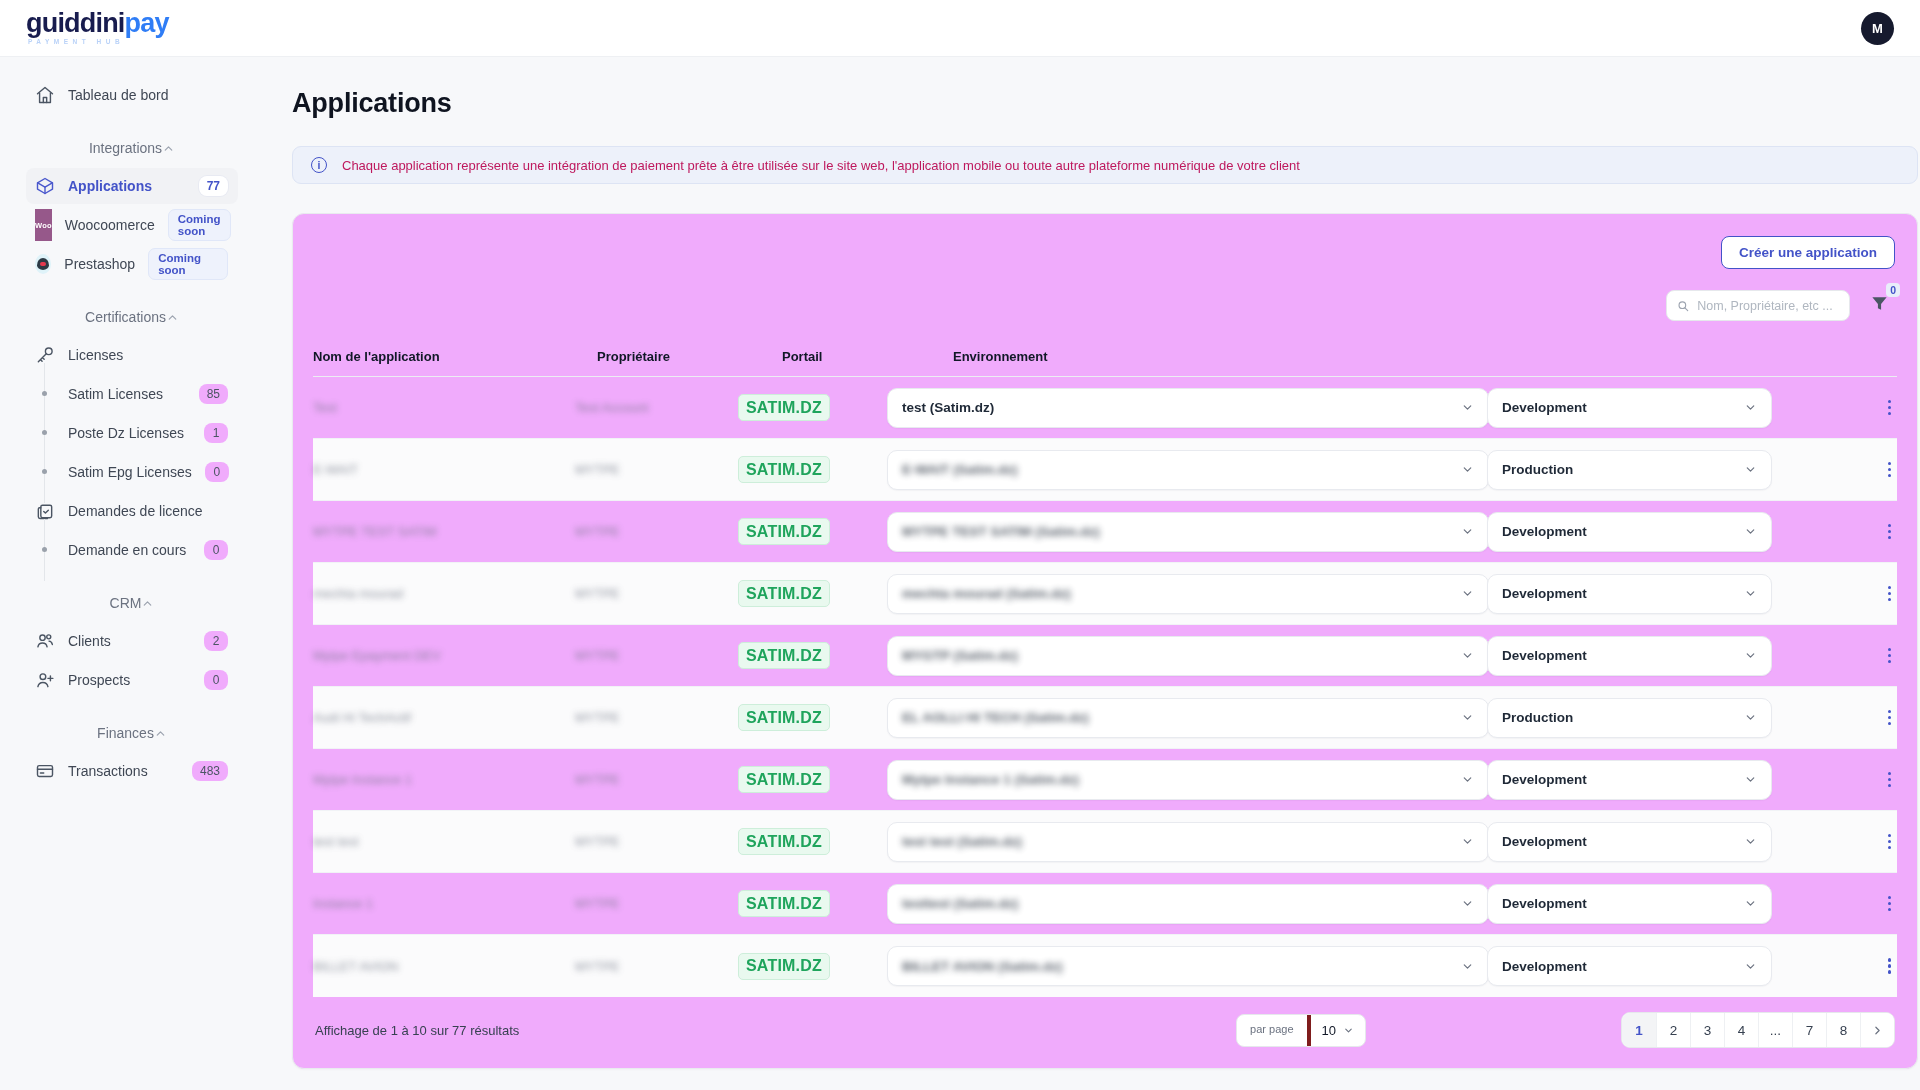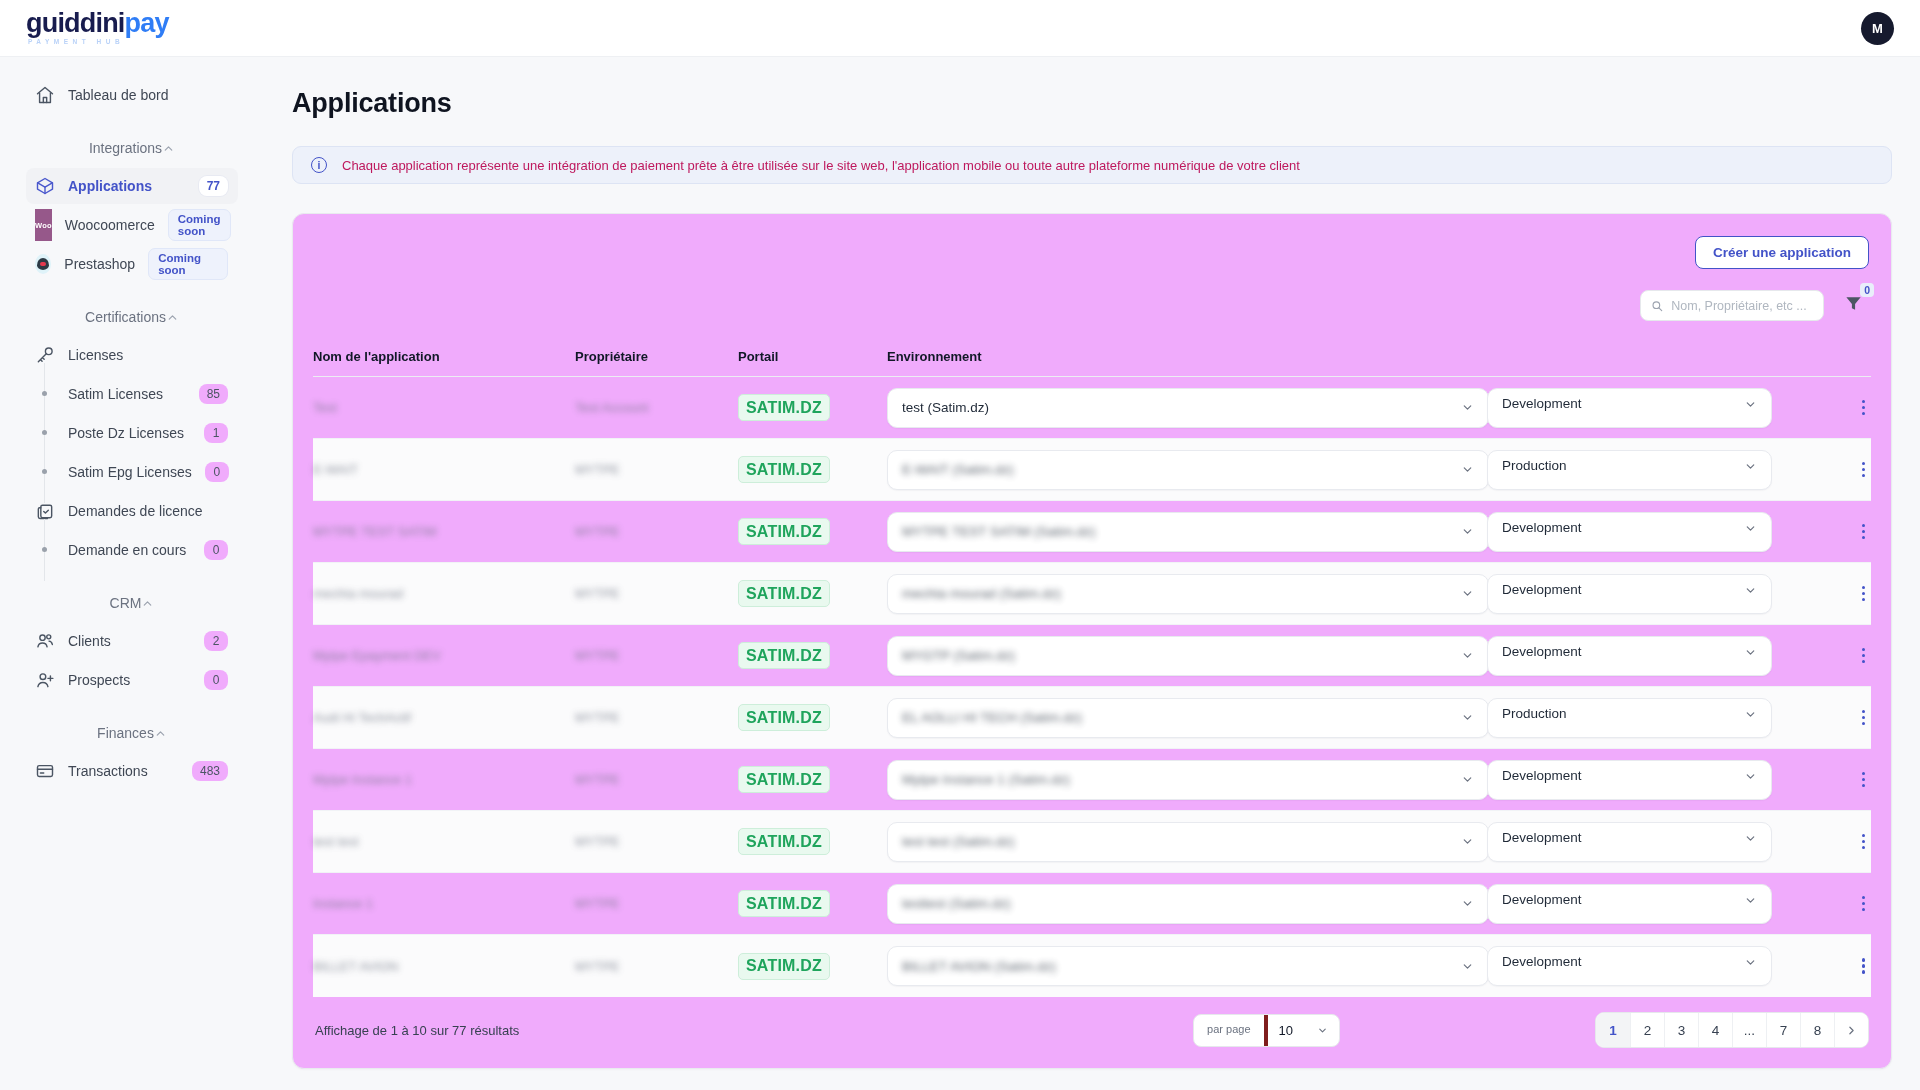--- a/index.html
+++ b/index.html
@@ -62,44 +62,44 @@
     gap:8px; padding:0 10px; background:#fff; }
   .search-box input { border:none; outline:none; width:100%; font-size:12.5px; font-family:inherit; color:#374151; background:transparent; }
   .search-box input::placeholder { color:#b0b7c0; }
   .filter-wrap { position:relative; cursor:pointer; margin-right:4px; }
   .filter-count { position:absolute; top:-11px; right:-11px; background:#e9eefa; color:#4353c8; font-size:10.5px;
     border-radius:4px; padding:1px 4px; font-weight:600; }
 
   
   .tbl { padding:6px 20px 0 20px; }
   .tr { display:grid; grid-template-columns:262px 163px 149px 600px 300px 1fr; align-items:center; }
-  .thead { border-bottom:1px solid #eceef2; padding:10px 0 12px 0; }
+  .thead { border-bottom:1px solid #eceef2; padding:10px 0 12px 0;gap:22px; }
   .th { font-size:13px; font-weight:700; color:#111827; }
   .row { height:62px; border-bottom:1px solid #f1f3f6; }
   .row:nth-child(even) { background:#fbfbfc; }
   .row:last-child { border-bottom:none; }
   .cell-txt { font-size:13px; color:#6b7280; }
   .blurred { filter:blur(3.2px); opacity:.75; user-select:none; }
   .portal-badge { display:inline-block; font-size:16px; font-weight:700; color:#1fa45c; background:#e9f9ef;
     border:1px solid #cdeeda; border-radius:5px; padding:3.5px 7px; letter-spacing:.2px; }
   .pill { height:40px; background:#fff; border:1px solid #e8eaef; border-radius:10px; box-shadow:0 1px 1.5px rgba(16,24,40,.04);
-    display:flex; align-items:center; justify-content:space-between; padding:16px 14px; cursor:pointer; }
+    display:flex; align-items:center; justify-content:space-between; padding:0 14px; cursor:pointer;font-weight:bold; }
   .pill .val { font-size:13.5px; color:#1f2937; }
   .pill svg { color:#6b7280; flex-shrink:0; }
   .pill.license { width:602px; }
-  .pill.env { width:285px;align-items:flex-end; }
+  .pill.env { width:285px; }
   .kebab { justify-self:end; padding-right:6px; color:#4353c8; cursor:pointer; display:flex; flex-direction:column; gap:2.5px; }
   .kebab i { width:3.5px; height:3.5px; border-radius:50%; background:#4353c8; display:block; }
 
   
   .card-footer { display:flex; align-items:center; padding:15px 22px 20px 22px; }
   .summary { font-size:13px; color:#374151; flex:1; }
   .per-page { display:flex; align-items:stretch; border:1px solid #e6e8ec; border-radius:8px; overflow:hidden; background:#fff; margin-right:255px; }
   .per-page .lab { padding:8px 13px; font-size:11px; color:#6b7280; border-right:4px solid #7f1d1d; }
-  .per-page .valwrap { padding:8px 11px; font-size:13px; color:#111827; display:flex; align-items:center; gap:24px; cursor:pointer; }
+  .per-page .valwrap { padding:8px 11px; font-size:13px; color:#111827; display:flex; align-items:center; gap:7px; cursor:pointer; }
   .pager { display:flex; border:1px solid #e6e8ec; border-radius:9px; overflow:hidden; background:#fff; }
   .pcell { width:34px; height:34px; display:flex; align-items:center; justify-content:center; font-size:13.5px;
     color:#374151; border-left:1px solid #eef0f3; cursor:pointer; background:#fff; }
   .pcell:first-child { border-left:none; }
   .pcell.active { background:#f3f4f6; color:#4353c8; font-weight:700; }
   .pcell.next svg { color:#6b7280; }
 </style>
 </head>
 <body>
 

